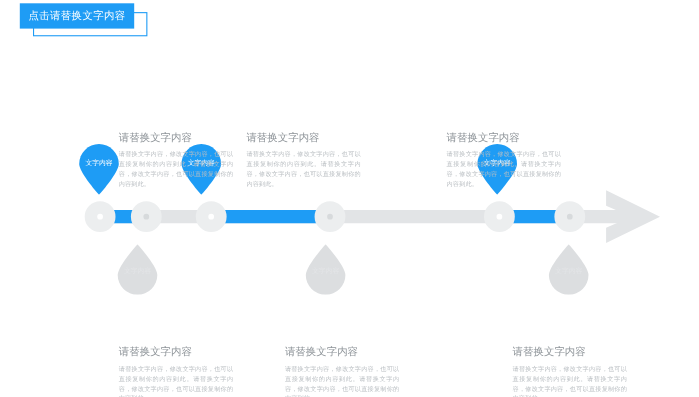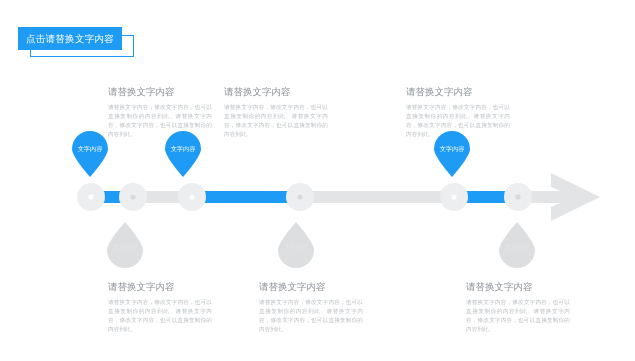--- a/index.html
+++ b/index.html
@@ -21,21 +21,21 @@
   .slide {
     position: absolute;
     inset: 0;
     background: #ffffff;
   }
 
   
   .title-group {
     position: absolute;
     left: 18px;
-    top: 27px;
+    top: 3px;
     width: 120px;
     height: 32px;
     padding-left: 48px;
   }
   .title-outline {
     position: absolute;
     left: 12px;
     top: 8px;
     width: 104px;
     height: 22px;
@@ -69,20 +69,21 @@
     top: 0;
     width: 635px;
     height: 361px;
     pointer-events: none;
   }
 
   
   .col {
     position: absolute;
     width: 104px;
+    margin-top: 34px;
   }
   .col .heading {
     font-size: 9.5px;
     color: #8d9398;
     line-height: 1.35;
     margin: 0 0 4px 0;
     white-space: nowrap;
     font-weight: normal;
   }
   .col .body {

